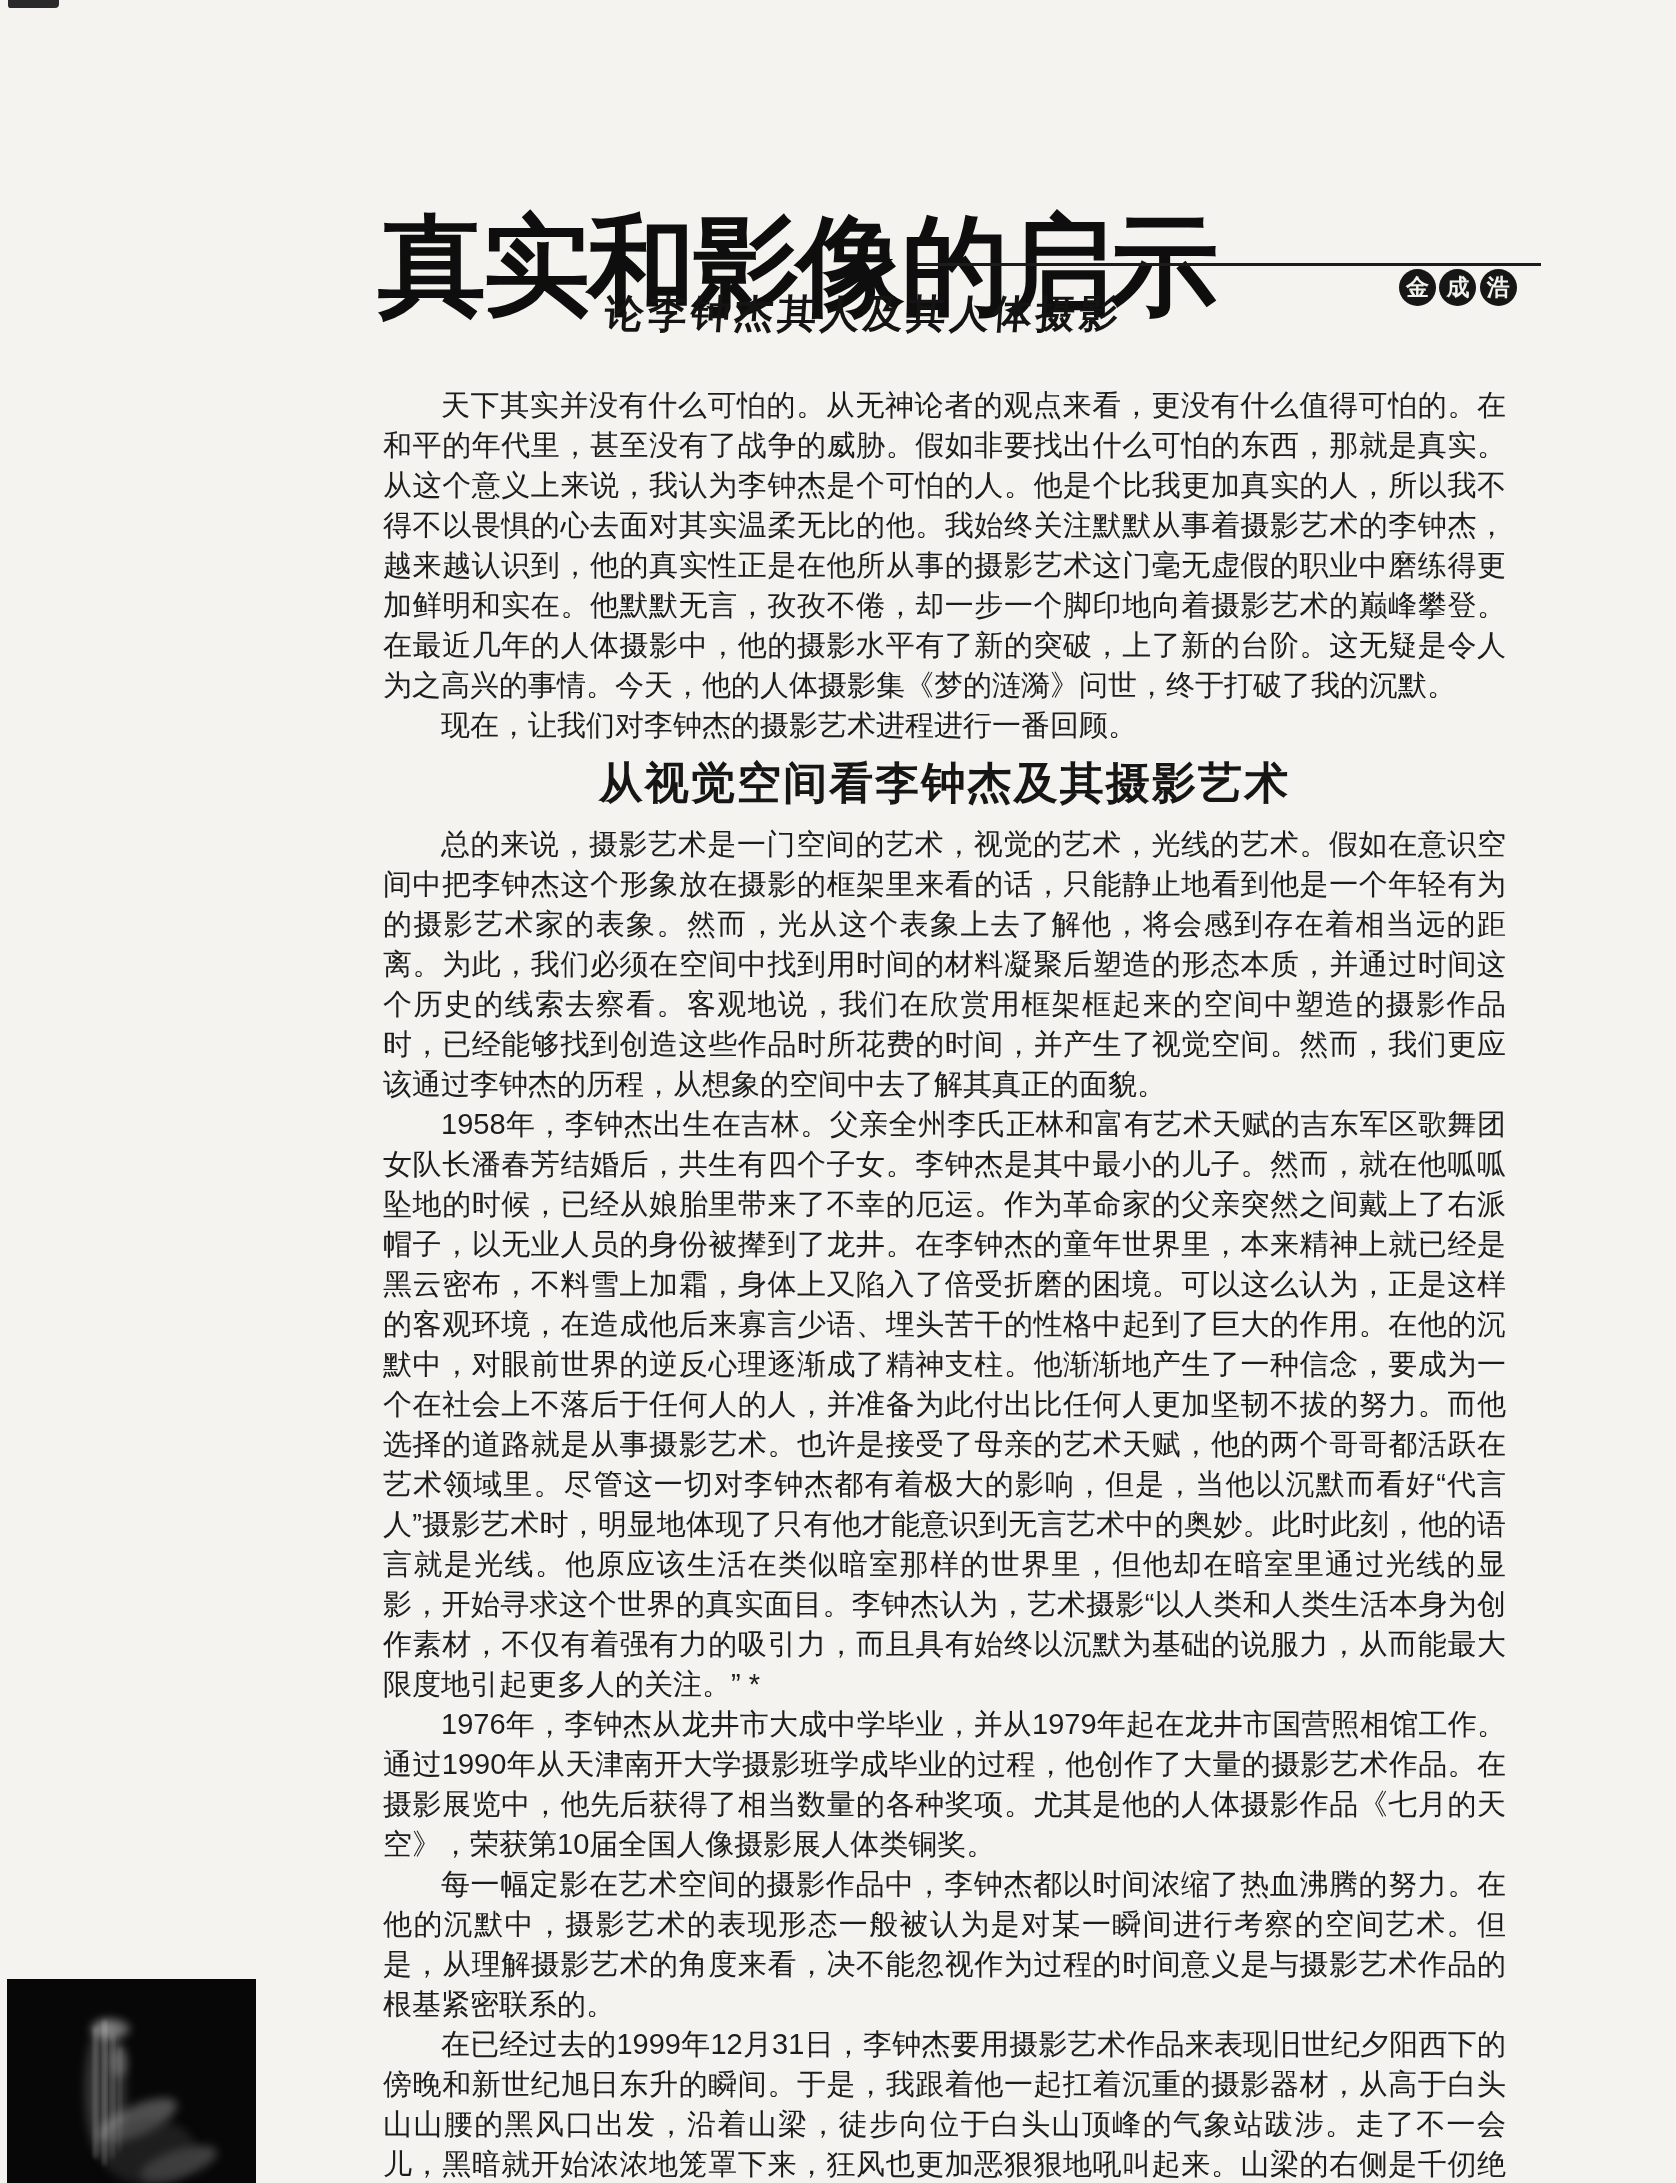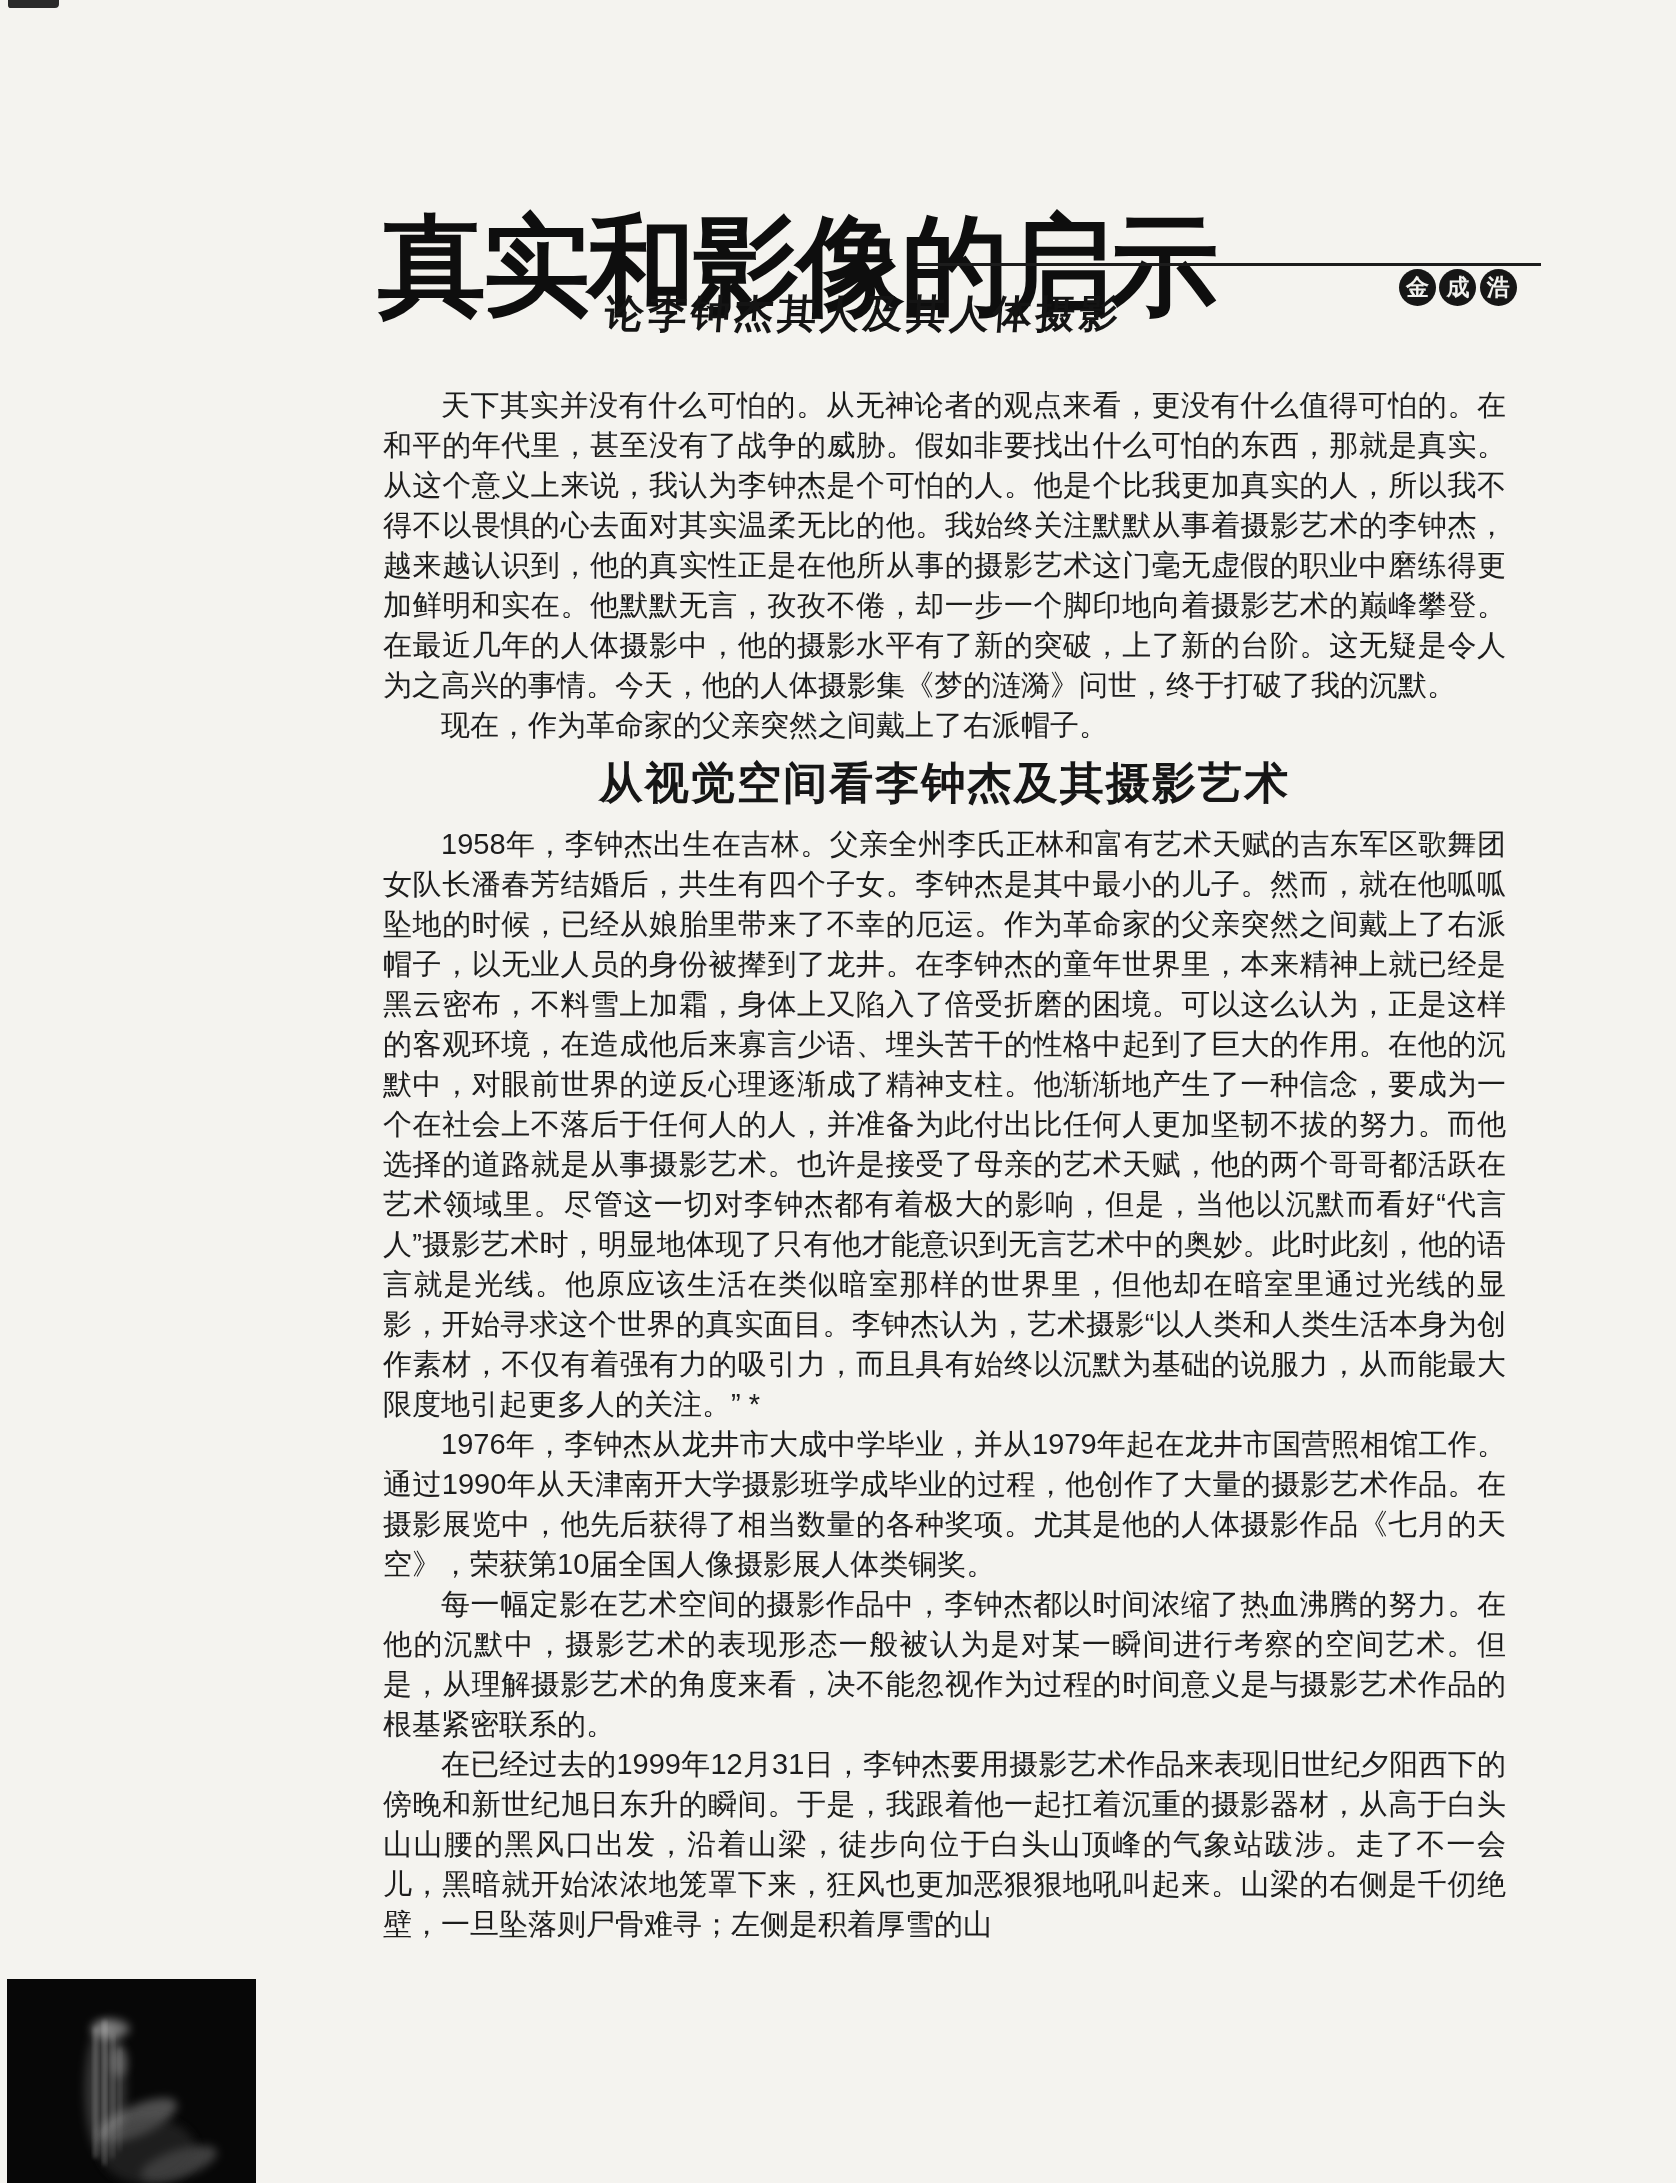--- a/index.html
+++ b/index.html
@@ -77,22 +77,23 @@
   <div class="byline">
     <span class="badge">金</span>
     <span class="badge">成</span>
     <span class="badge">浩</span>
   </div>
 
   <div class="subtitle">论李钟杰其人及其人体摄影</div>
 
   <article class="body-col">
     <p>天下其实并没有什么可怕的。从无神论者的观点来看，更没有什么值得可怕的。在和平的年代里，甚至没有了战争的威胁。假如非要找出什么可怕的东西，那就是真实。从这个意义上来说，我认为李钟杰是个可怕的人。他是个比我更加真实的人，所以我不得不以畏惧的心去面对其实温柔无比的他。我始终关注默默从事着摄影艺术的李钟杰，越来越认识到，他的真实性正是在他所从事的摄影艺术这门毫无虚假的职业中磨练得更加鲜明和实在。他默默无言，孜孜不倦，却一步一个脚印地向着摄影艺术的巅峰攀登。在最近几年的人体摄影中，他的摄影水平有了新的突破，上了新的台阶。这无疑是令人为之高兴的事情。今天，他的人体摄影集《梦的涟漪》问世，终于打破了我的沉默。</p>
-    <p>现在，作为革命家的父亲突然之间戴上了右派帽子。</p>
+    <p>现在，让我们对李钟杰的摄影艺术进程进行一番回顾。</p>
     <h2 class="section-heading">从视觉空间看李钟杰及其摄影艺术</h2>
+    <p>总的来说，摄影艺术是一门空间的艺术，视觉的艺术，光线的艺术。假如在意识空间中把李钟杰这个形象放在摄影的框架里来看的话，只能静止地看到他是一个年轻有为的摄影艺术家的表象。然而，光从这个表象上去了解他，将会感到存在着相当远的距离。为此，我们必须在空间中找到用时间的材料凝聚后塑造的形态本质，并通过时间这个历史的线索去察看。客观地说，我们在欣赏用框架框起来的空间中塑造的摄影作品时，已经能够找到创造这些作品时所花费的时间，并产生了视觉空间。然而，我们更应该通过李钟杰的历程，从想象的空间中去了解其真正的面貌。</p>
     <p>1958年，李钟杰出生在吉林。父亲全州李氏正林和富有艺术天赋的吉东军区歌舞团女队长潘春芳结婚后，共生有四个子女。李钟杰是其中最小的儿子。然而，就在他呱呱坠地的时候，已经从娘胎里带来了不幸的厄运。作为革命家的父亲突然之间戴上了右派帽子，以无业人员的身份被撵到了龙井。在李钟杰的童年世界里，本来精神上就已经是黑云密布，不料雪上加霜，身体上又陷入了倍受折磨的困境。可以这么认为，正是这样的客观环境，在造成他后来寡言少语、埋头苦干的性格中起到了巨大的作用。在他的沉默中，对眼前世界的逆反心理逐渐成了精神支柱。他渐渐地产生了一种信念，要成为一个在社会上不落后于任何人的人，并准备为此付出比任何人更加坚韧不拔的努力。而他选择的道路就是从事摄影艺术。也许是接受了母亲的艺术天赋，他的两个哥哥都活跃在艺术领域里。尽管这一切对李钟杰都有着极大的影响，但是，当他以沉默而看好“代言人”摄影艺术时，明显地体现了只有他才能意识到无言艺术中的奥妙。此时此刻，他的语言就是光线。他原应该生活在类似暗室那样的世界里，但他却在暗室里通过光线的显影，开始寻求这个世界的真实面目。李钟杰认为，艺术摄影“以人类和人类生活本身为创作素材，不仅有着强有力的吸引力，而且具有始终以沉默为基础的说服力，从而能最大限度地引起更多人的关注。” *</p>
     <p>1976年，李钟杰从龙井市大成中学毕业，并从1979年起在龙井市国营照相馆工作。通过1990年从天津南开大学摄影班学成毕业的过程，他创作了大量的摄影艺术作品。在摄影展览中，他先后获得了相当数量的各种奖项。尤其是他的人体摄影作品《七月的天空》，荣获第10届全国人像摄影展人体类铜奖。</p>
     <p>每一幅定影在艺术空间的摄影作品中，李钟杰都以时间浓缩了热血沸腾的努力。在他的沉默中，摄影艺术的表现形态一般被认为是对某一瞬间进行考察的空间艺术。但是，从理解摄影艺术的角度来看，决不能忽视作为过程的时间意义是与摄影艺术作品的根基紧密联系的。</p>
     <p>在已经过去的1999年12月31日，李钟杰要用摄影艺术作品来表现旧世纪夕阳西下的傍晚和新世纪旭日东升的瞬间。于是，我跟着他一起扛着沉重的摄影器材，从高于白头山山腰的黑风口出发，沿着山梁，徒步向位于白头山顶峰的气象站跋涉。走了不一会儿，黑暗就开始浓浓地笼罩下来，狂风也更加恶狠狠地吼叫起来。山梁的右侧是千仞绝壁，一旦坠落则尸骨难寻；左侧是积着厚雪的山</p>
   </article>
 
   <figure class="photo" style="margin:0;">
     <svg viewBox="0 0 362 296" xmlns="http://www.w3.org/2000/svg">
       <defs>
         <filter id="b1" x="-60%" y="-60%" width="220%" height="220%">

